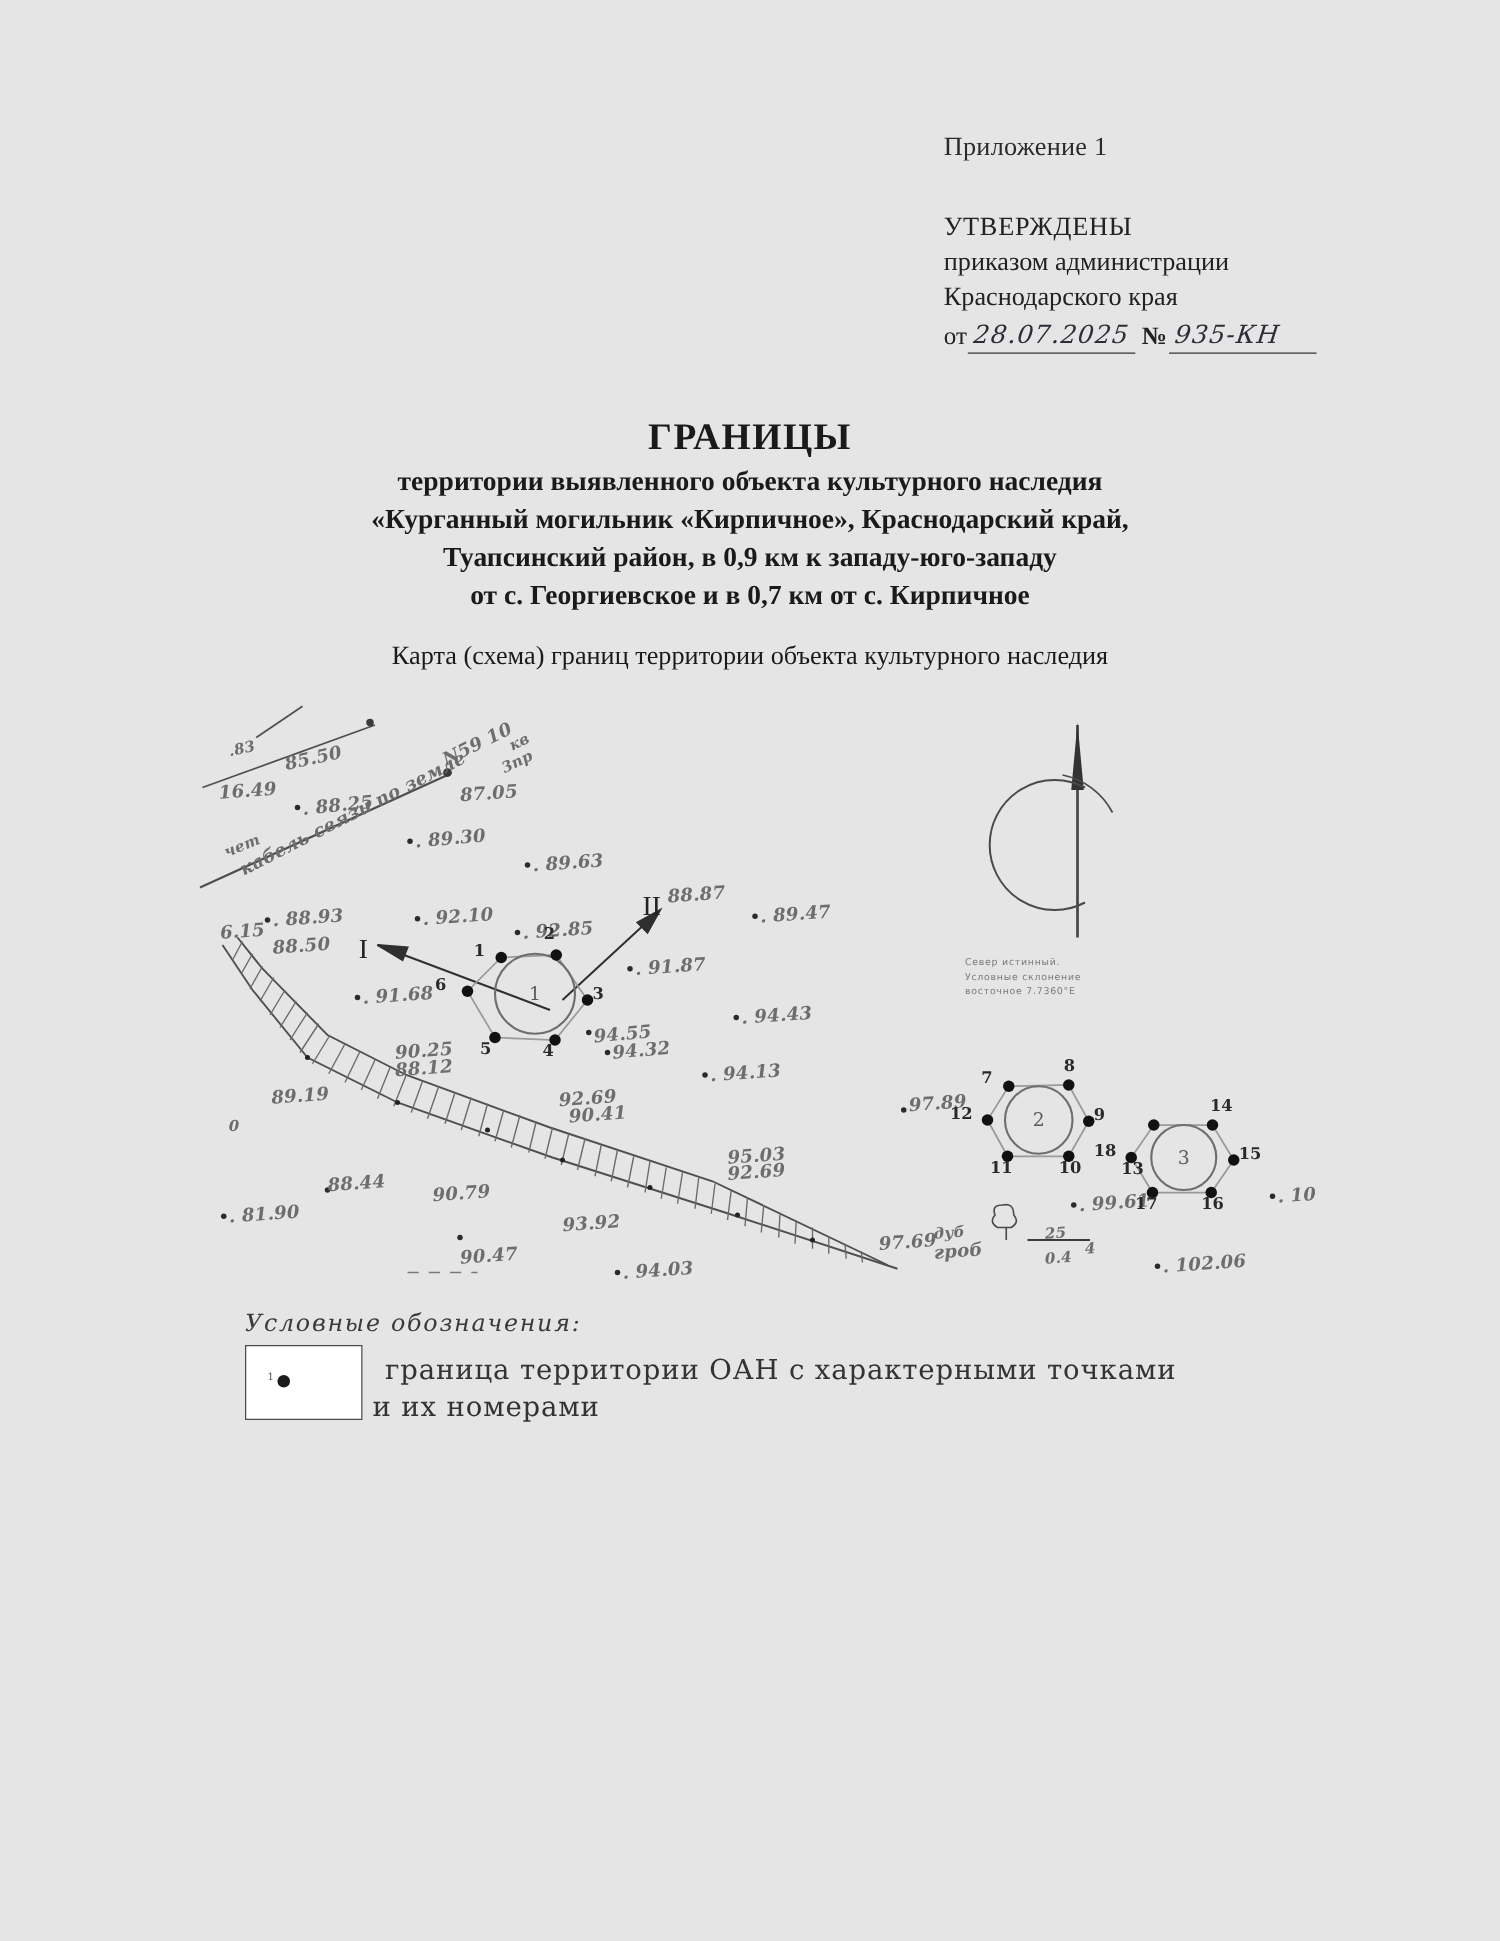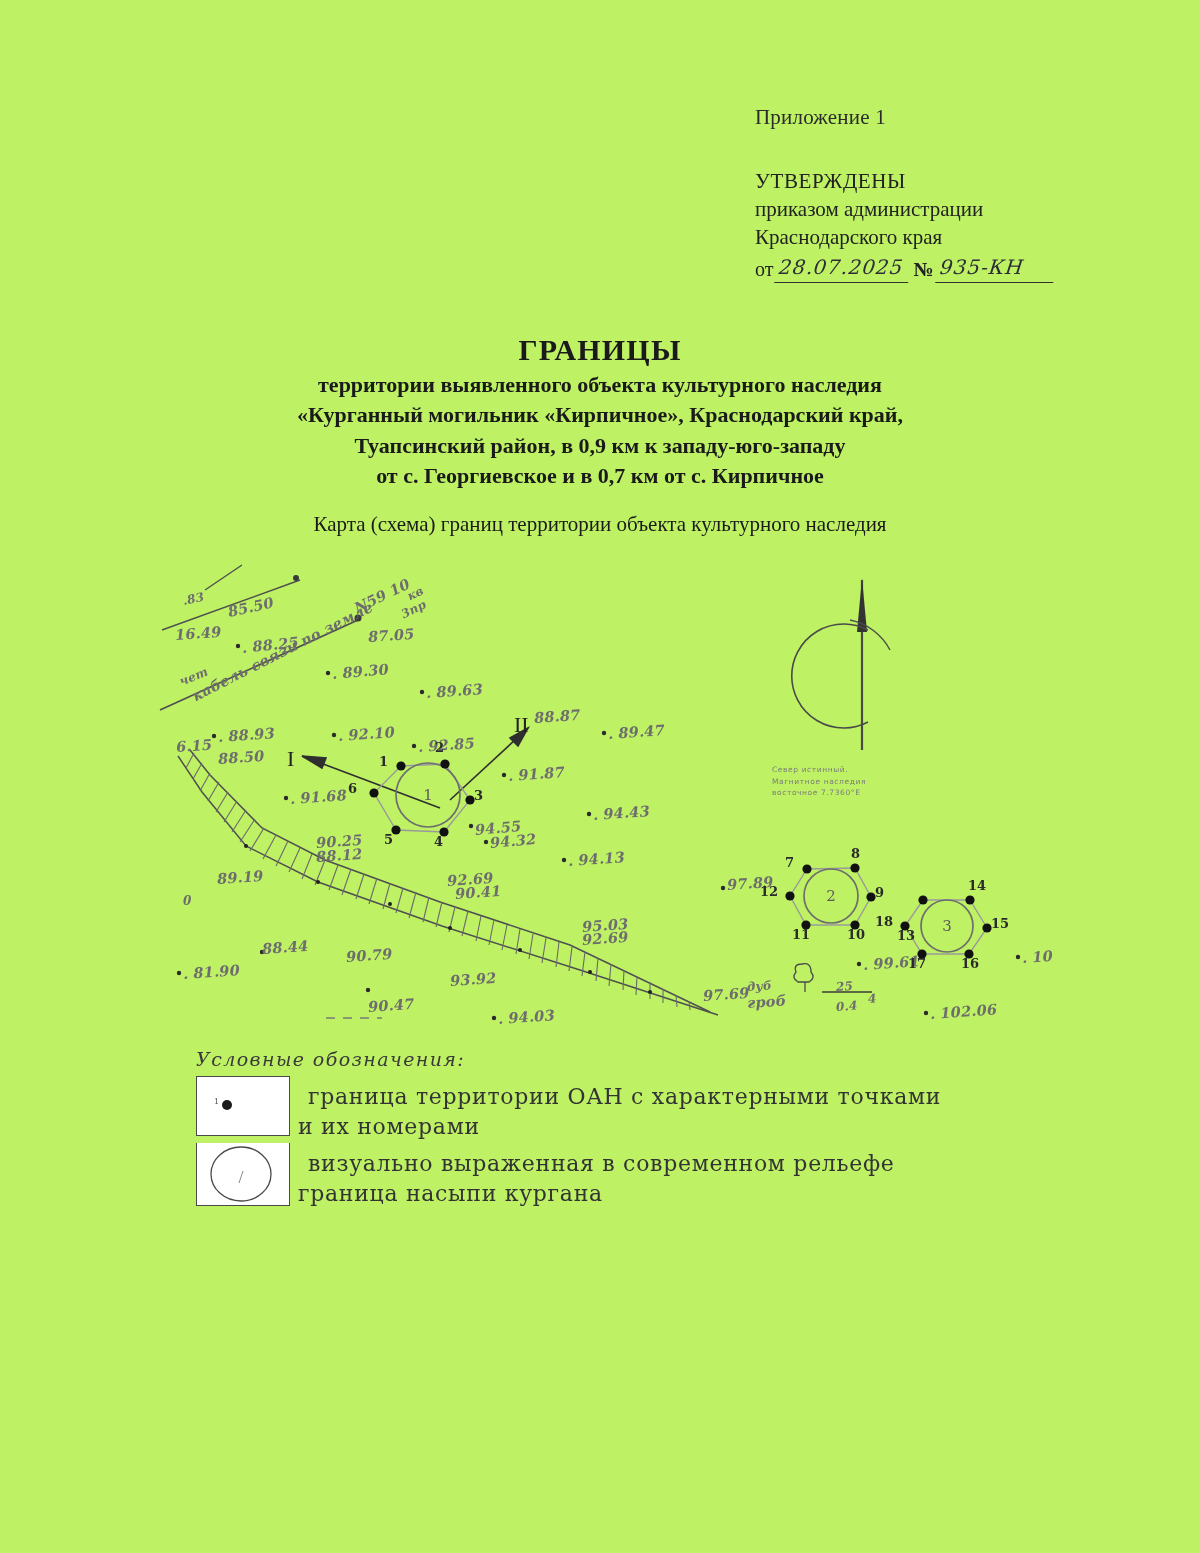--- a/index.html
+++ b/index.html
@@ -11,21 +11,21 @@
     width: 1200px;
     height: 1553px;
     position: relative;
     font-family: "Liberation Serif", serif;
     color: #1a1a1a;
     overflow: hidden;
   }
   .page {
     position: absolute;
     inset: 0;
-    background: #bef264;
+    background: #e5e5e5;
   }
 
   
   .header-block {
     position: absolute;
     left: 755px;
     top: 105px;
     width: 380px;
   }
   .appendix {
@@ -422,48 +422,36 @@
         <div class="ptnum" style="left: 725px; top: 354px;">18</div>
       </div>
 
     <div id="romans">
         <div class="romnum" style="left: 137px; top: 186px;">I</div>
         <div class="romnum" style="left: 364px; top: 152px;">II</div>
       </div>
 
     <div class="compass-txt" style="left:622px; top:204px;">
       <div>Север истинный.</div>
-      <div>Магнитное наследия</div>
+      <div>Условные склонение</div>
       <div>восточное 7.7360°E</div>
     </div>
   </div>
 
   <div class="legend">
     <div class="legend-title">Условные обозначения:</div>
     <div class="legend-rows">
       <div class="legend-row">
         <div class="swatch">
           <svg width="92" height="58">
             <circle cx="30" cy="28" r="5" fill="#1c1c1c"></circle>
             <text x="17" y="27" font-family="DejaVu Serif, serif" font-size="8" fill="#555">1</text>
           </svg>
         </div>
         <div class="legend-text">
           <span>граница территории ОАН с характерными точками</span>
           <span class="l2">и их номерами</span>
         </div>
       </div>
-      <div class="legend-row" style="margin-top:2px;">
-        <div class="swatch second">
-          <svg width="92" height="62">
-            <ellipse cx="44" cy="31" rx="30" ry="27" fill="none" stroke="#4a4a4a" stroke-width="1.3"></ellipse>
-            <line x1="46" y1="28" x2="42" y2="40" stroke="#8a8a8a" stroke-width="1"></line>
-          </svg>
-        </div>
-        <div class="legend-text">
-          <span>визуально выраженная в современном рельефе</span>
-          <span class="l2">граница насыпи кургана</span>
-        </div>
-      </div>
     </div>
   </div>
 
 </div>
 
 </body></html>

